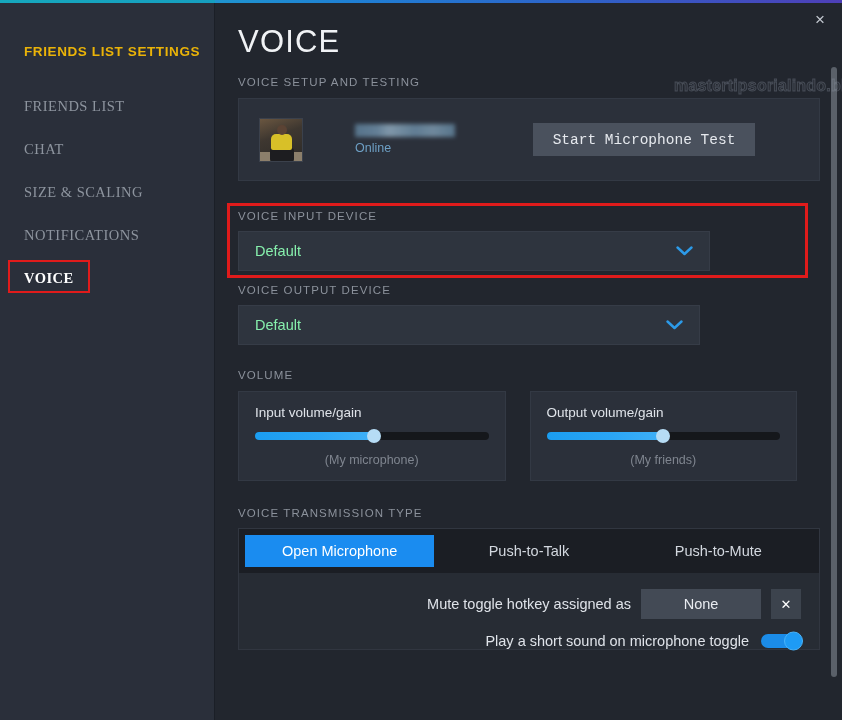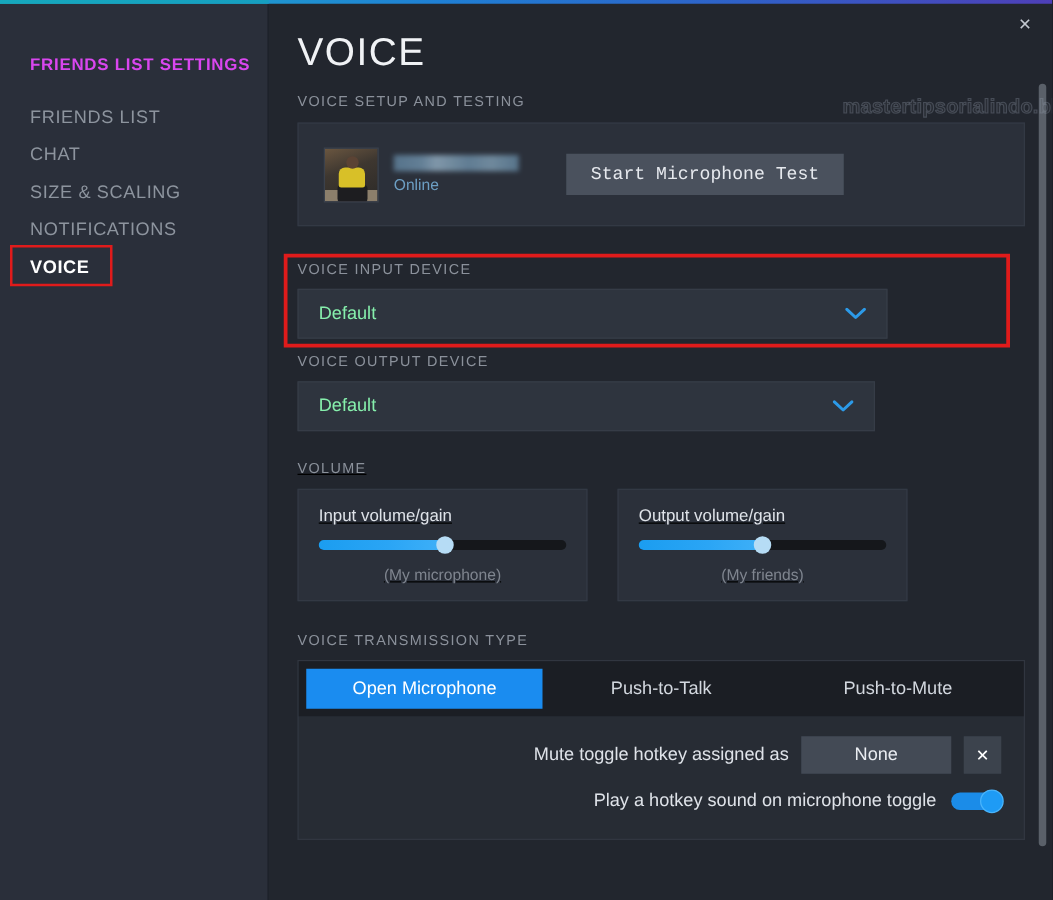--- a/index.html
+++ b/index.html
@@ -47,35 +47,36 @@
     background: #2a2f3a;
     border-right: 1px solid #1b1f27;
   }
   .sidebar-title {
     position: absolute;
     top: 41px;
     left: 24px;
     font-size: 13.5px;
     font-weight: bold;
     letter-spacing: 0.6px;
-    color: #d946ef;
+    color: #eab308;
   }
   .sidebar-nav { position: absolute; top: 76px; left: 0; width: 100%; }
   .nav-item {
     display: block;
     padding: 7px 24px;
     font-size: 14.5px;
     letter-spacing: 0.5px;
     color: #8d949e;
     cursor: pointer;
     background: transparent;
     border: none;
     text-align: left;
     width: 100%;
-    font-family: Liberation Sans, sans-serif;
+    font-family: Liberation Serif, serif;
+    margin-top: 12px;
   }
   .nav-item.active {
     color: #ffffff;
     font-weight: bold;
   }
   .nav-item-wrap { position: relative; }
   .nav-highlight-box {
     position: absolute;
     left: 8px;
     top: -3px;
@@ -135,20 +136,21 @@
   
   .block-setup { position: absolute; top: 73px; left: 22px; width: 582px; }
   .block-setup .sec-label { display: block; margin-bottom: 10px; }
   .mic-panel {
     height: 83px;
     display: flex;
     align-items: center;
     padding: 0 20px;
     background: #2b303a;
     border: 1px solid #333944;
+    gap: 40px;
   }
   .avatar {
     width: 44px; height: 44px;
     flex: 0 0 44px;
     border: 1px solid #3b414c;
     background:
       linear-gradient(160deg, #6a5640 0%, #3e3730 40%, #2c2a28 100%);
     position: relative;
     overflow: hidden;
   }
@@ -229,21 +231,21 @@
     left: 11px;
     top: 200px;
     width: 581px;
     height: 75px;
     border: 3px solid #e01b1b;
     pointer-events: none;
     z-index: 20;
   }
 
   
-  .block-volume { position: absolute; top: 366px; left: 22px; width: 488px; text-decoration: underline; }
+  .block-volume { position: absolute; top: 366px; left: 22px; width: 559px; }
   .block-volume .sec-label { display: block; margin-bottom: 10px; }
   .vol-row { display: flex; gap: 24px; }
   .vol-card {
     flex: 1;
     height: 90px;
     background: #2b303a;
     border: 1px solid #333944;
     padding: 13px 16px 0 16px;
   }
   .vol-card-title {
@@ -278,21 +280,20 @@
     font-size: 12.5px;
     color: #7f858f;
   }
 
   
   .block-trans { position: absolute; top: 504px; left: 22px; width: 582px; }
   .block-trans .sec-label { display: block; margin-bottom: 9px; }
   .trans-panel {
     background: #272c34;
     border: 1px solid #313640;
-    padding-bottom: 22px;
   }
   .tabs {
     display: flex;
     background: #1b1e24;
     padding: 6px;
     gap: 0;
   }
   .tab {
     flex: 1;
     height: 32px;
@@ -514,21 +515,21 @@
           <button class="tab">Push-to-Mute</button>
         </div>
 
         <div class="hotkey-row">
           <span class="hotkey-label">Mute toggle hotkey assigned as</span>
           <button class="hotkey-value-btn">None</button>
           <button class="hotkey-clear-btn">✕</button>
         </div>
 
         <div class="sound-row">
-          <span class="sound-label">Play a hotkey sound on microphone toggle</span>
+          <span class="sound-label">Play a short sound on microphone toggle</span>
           <div class="toggle">
             <div class="toggle-knob"></div>
           </div>
         </div>
 
       </div>
     </div>
 
     <div class="scrollbar-track">
       <div class="scroll-thumb"></div>

